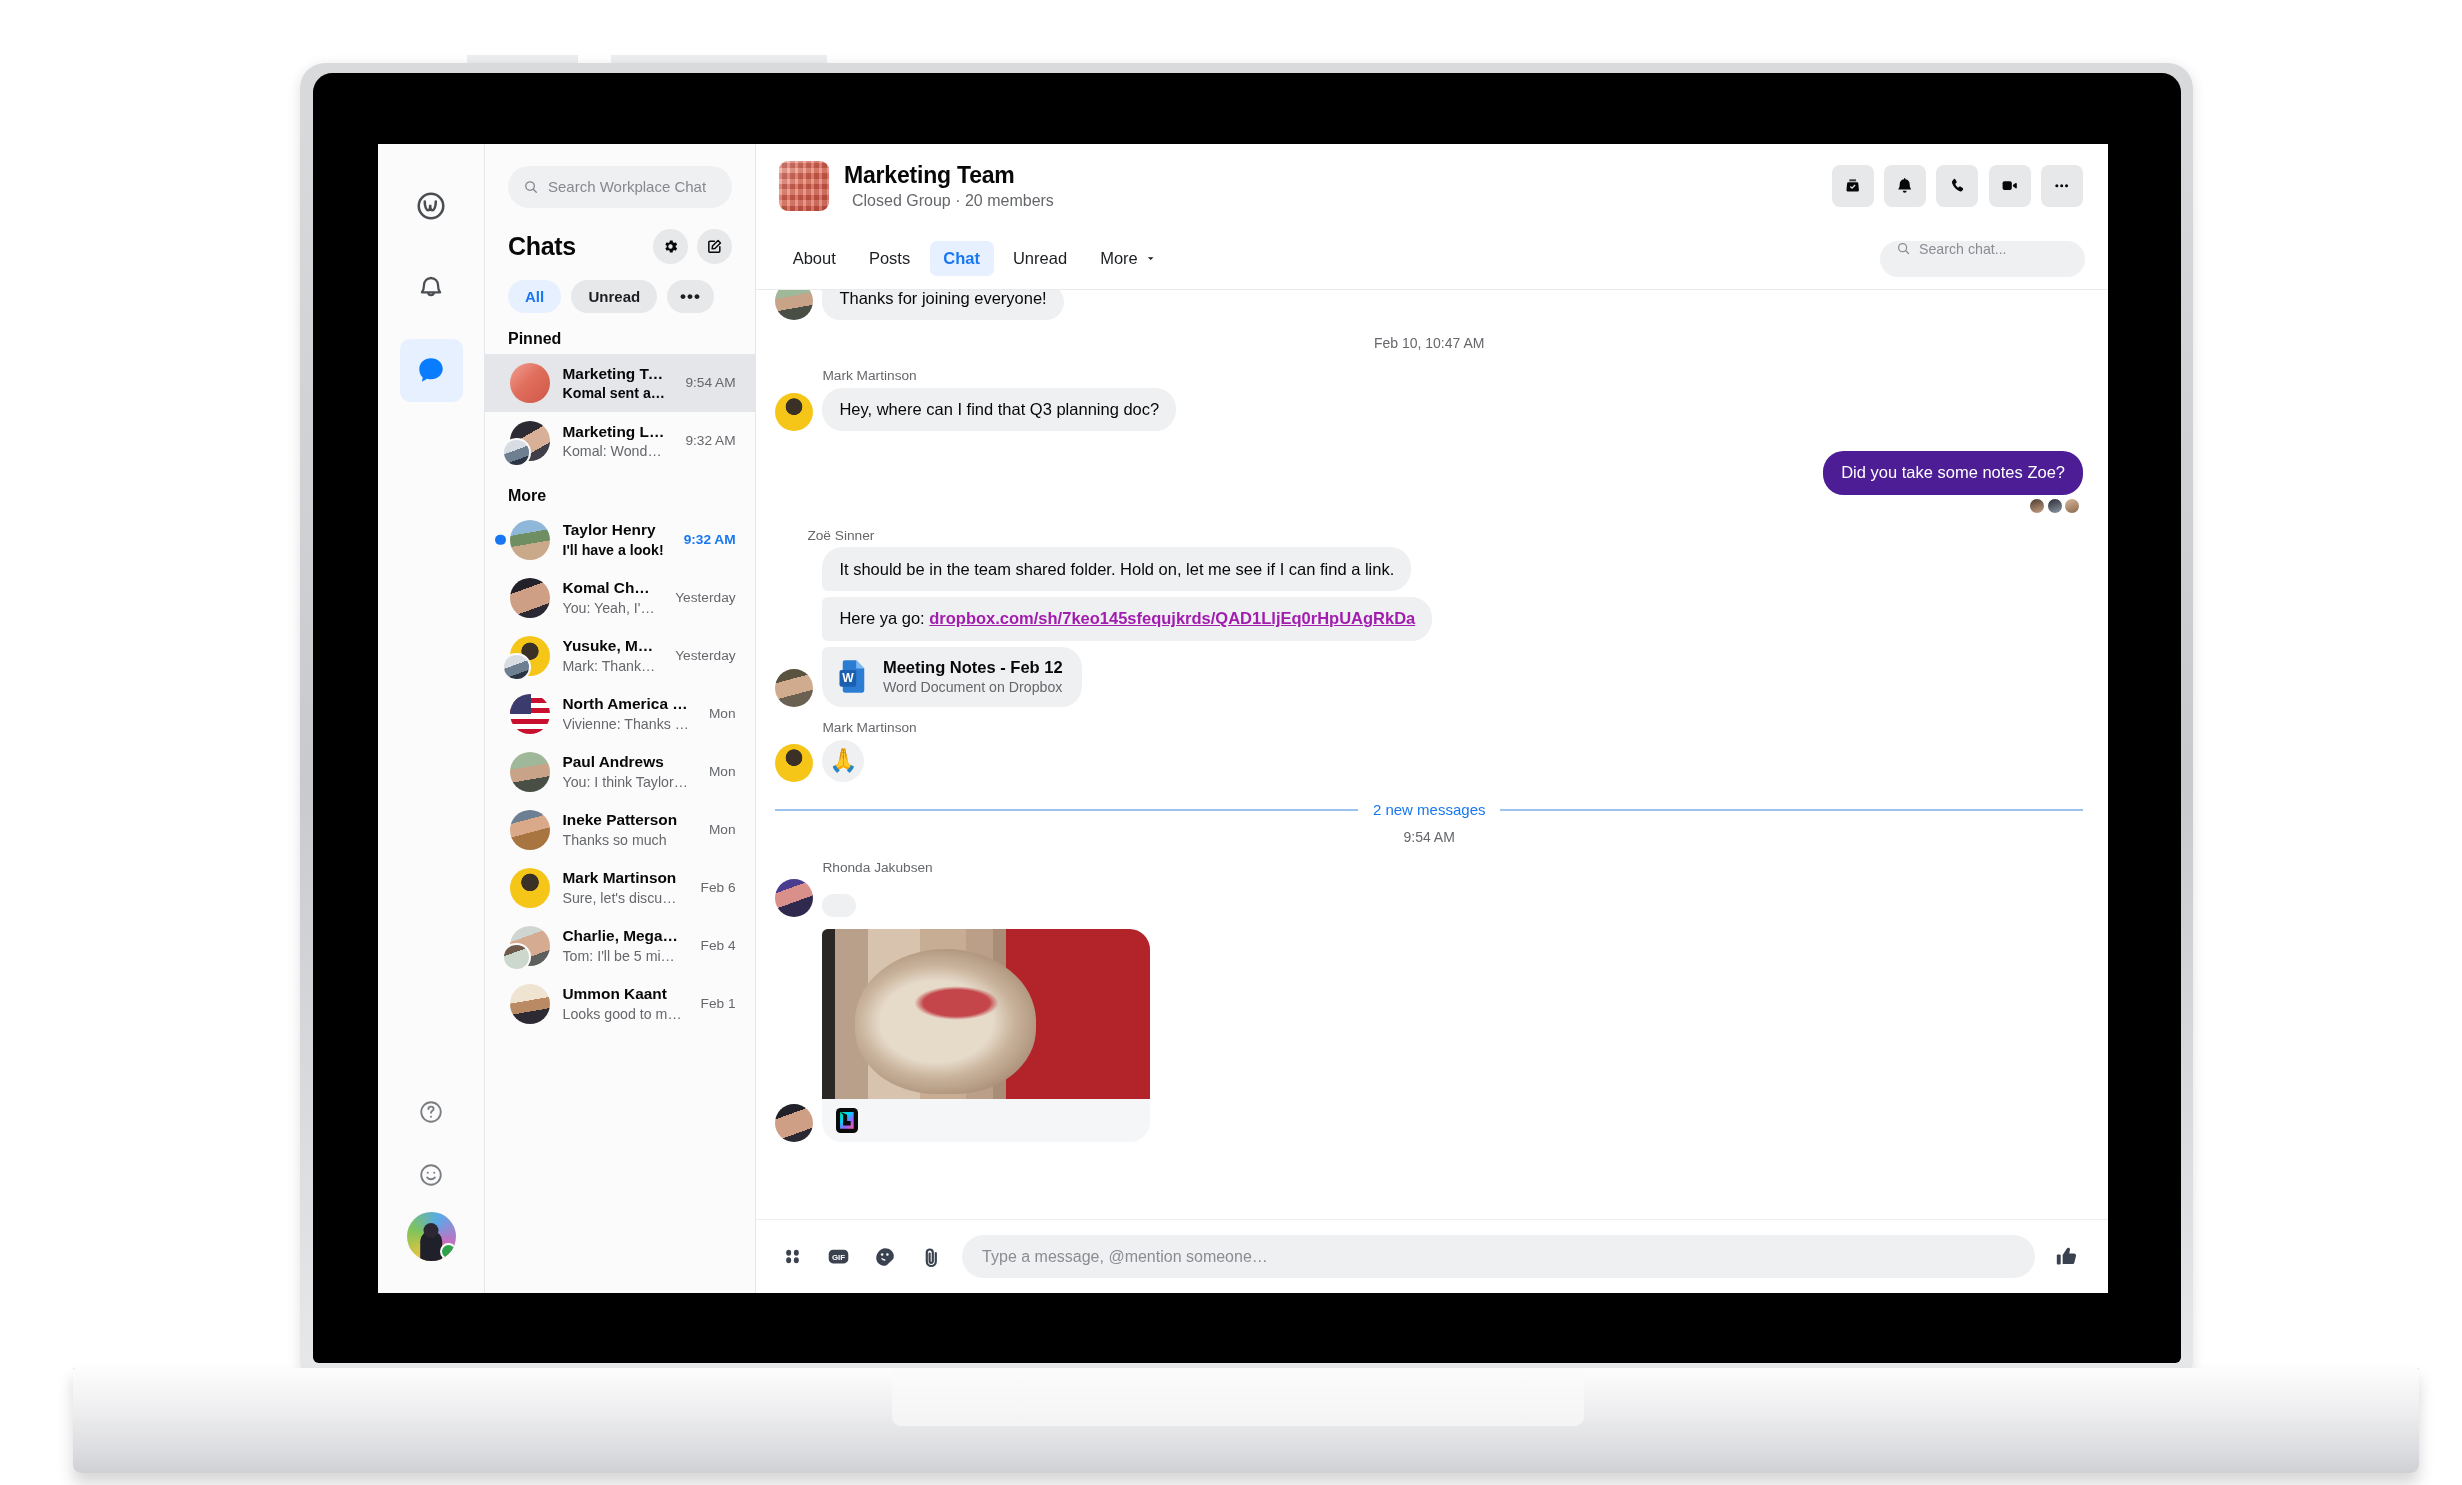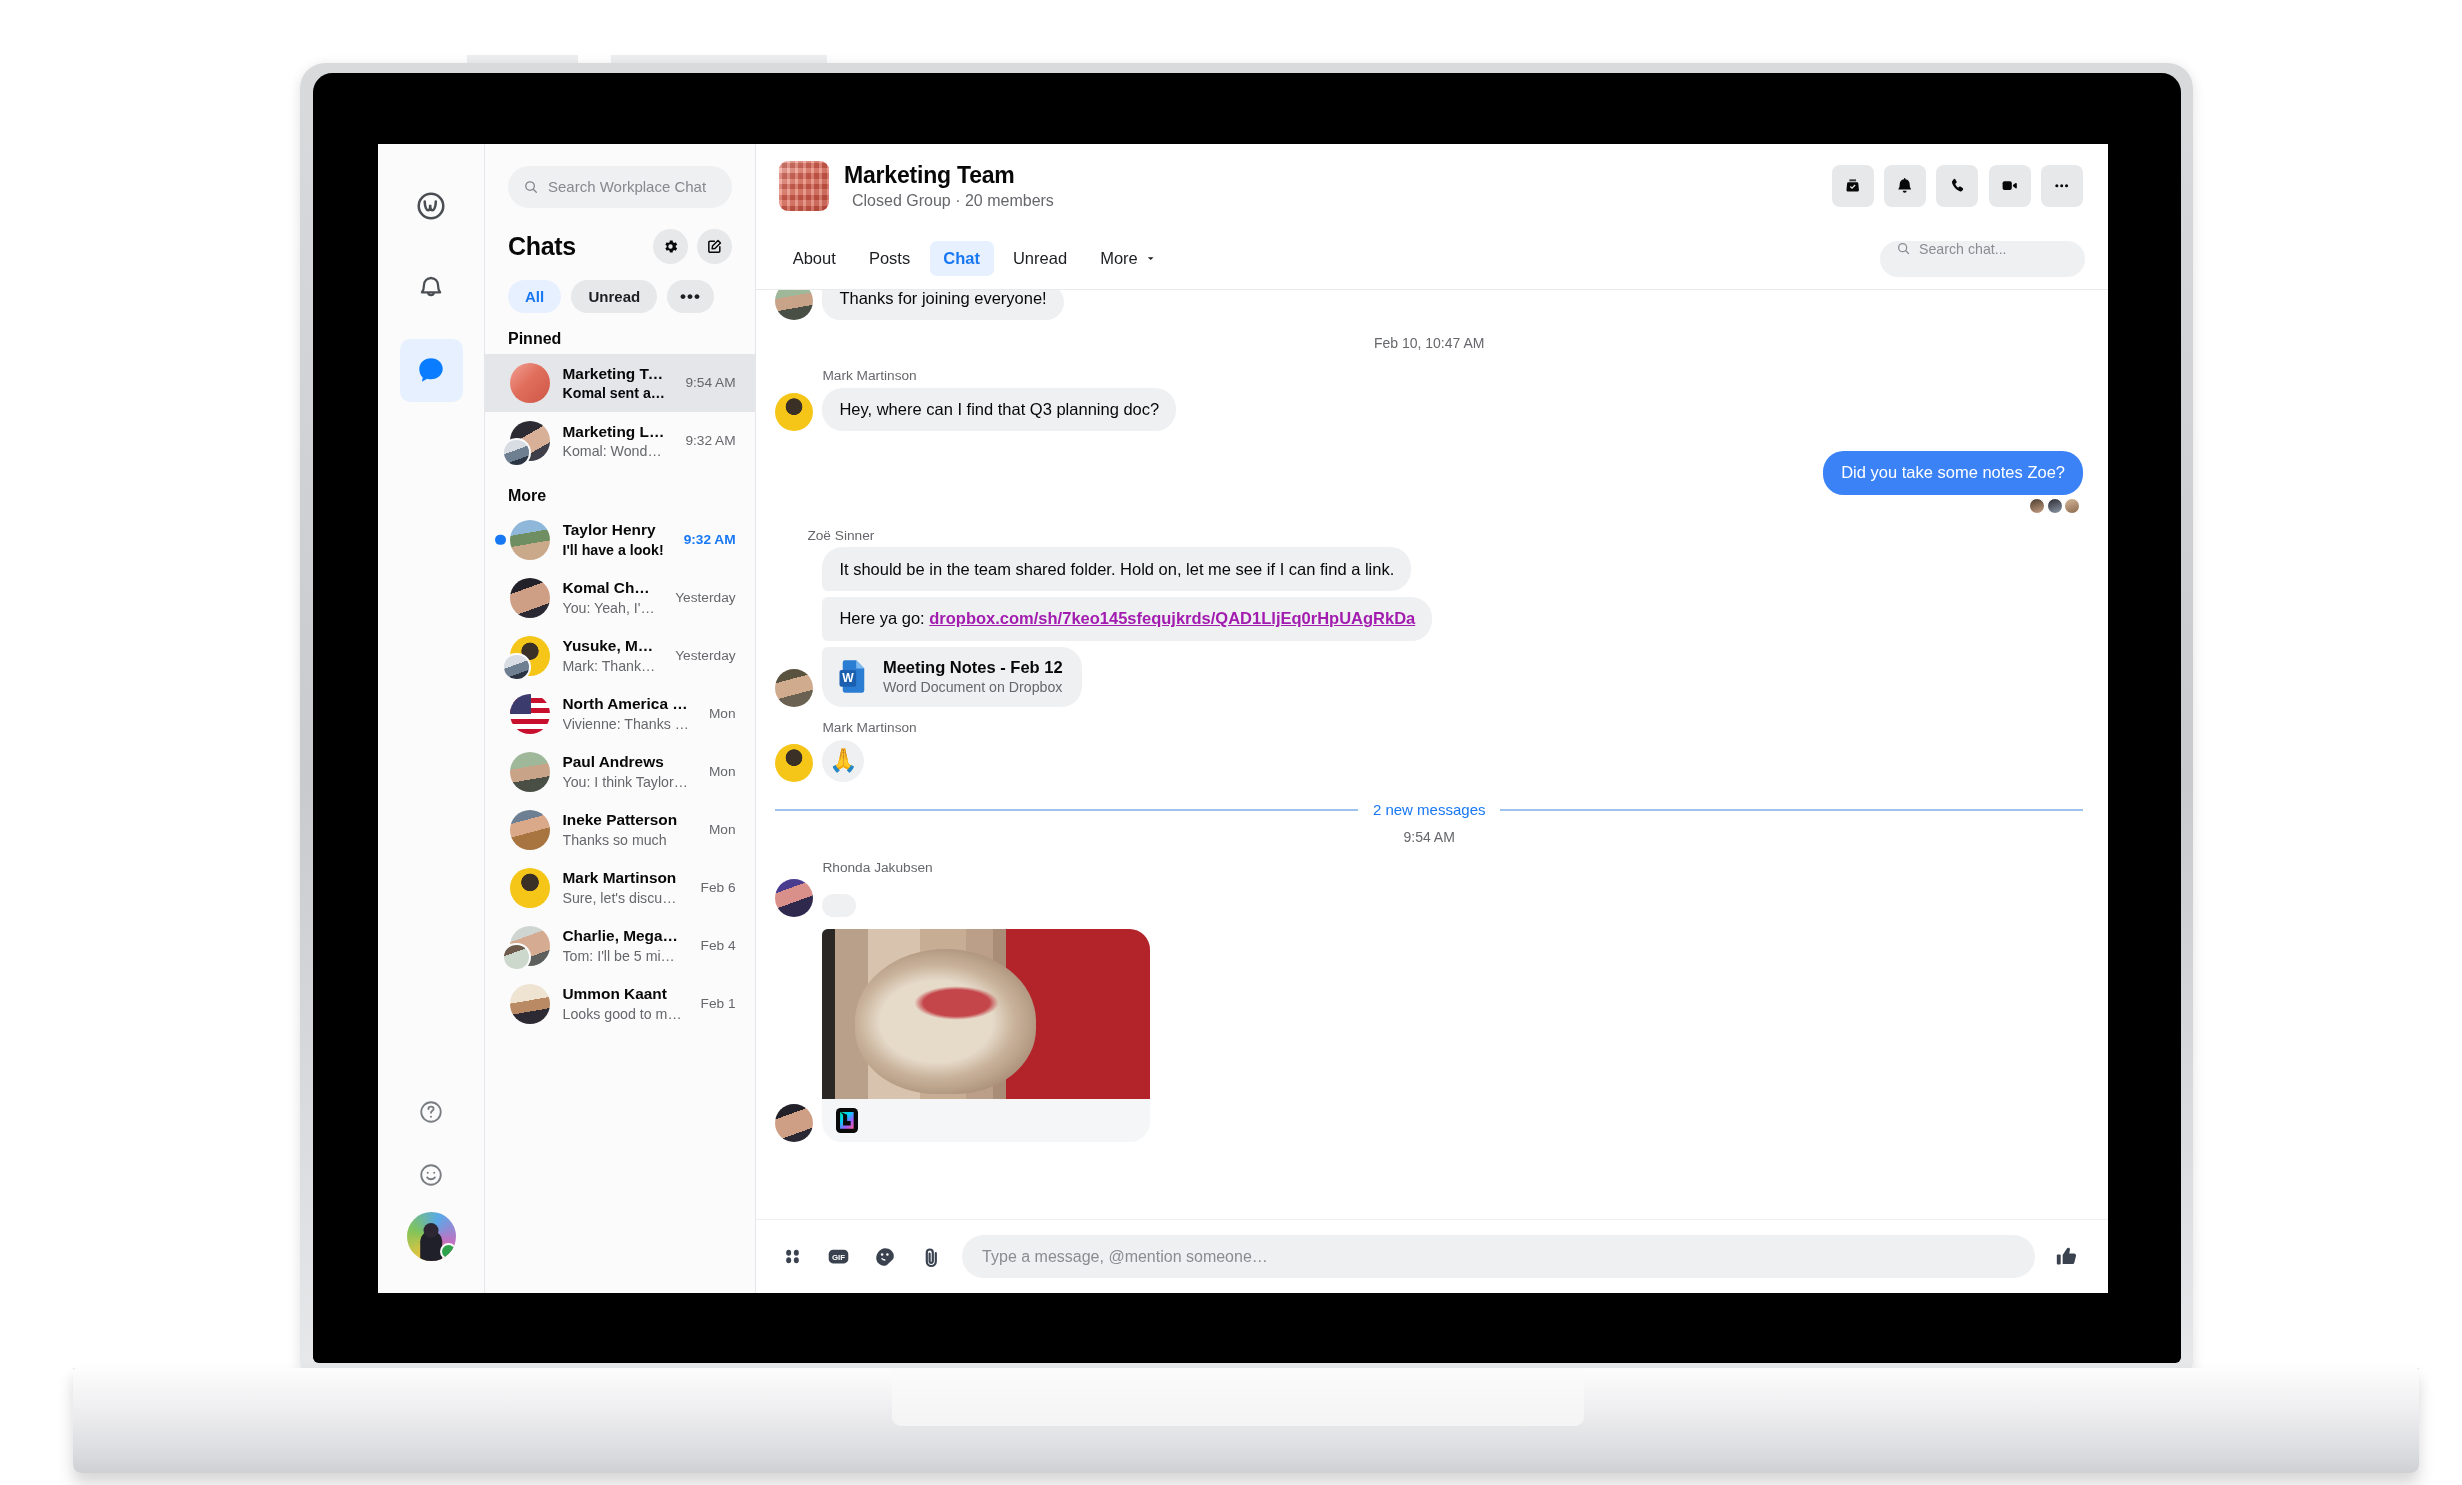--- a/index.html
+++ b/index.html
@@ -257,21 +257,21 @@
   .bubble.mid    { border-radius: 5.7px 20.5px 20.5px 5.7px; }
   .bubble.bottom { border-radius: 5.7px 20.5px 20.5px 20.5px; }
   .sender {
     font-size: 13.7px; color:#65676b;
     margin: 10.3px 0 4.6px 47px;
   }
   .daystamp { text-align:center; font-size: 14px; color:#65676b; margin: 15px 0 17px 0; }
 
   .out-row { display:flex; justify-content:flex-end; margin-bottom: 3.4px; }
   .bubble.out {
-    background:#3b82f6; color:#ffffff; border-radius: 20.5px;
+    background:#4c1d95; color:#ffffff; border-radius: 20.5px;
     font-size: 16.5px; padding: 11.4px 18px;
   }
   .seen-row { display:flex; justify-content:flex-end; gap: 1.1px; margin-bottom: 10.3px; padding-right: 3.4px; }
   .seen-av {
     width: 16px; height:16px; border-radius:50%;
     background-size:cover; background-position:center;
     border: 1.1px solid #fff;
   }
 
   .link { color:#a21caf; text-decoration: underline; font-weight: bold; }

